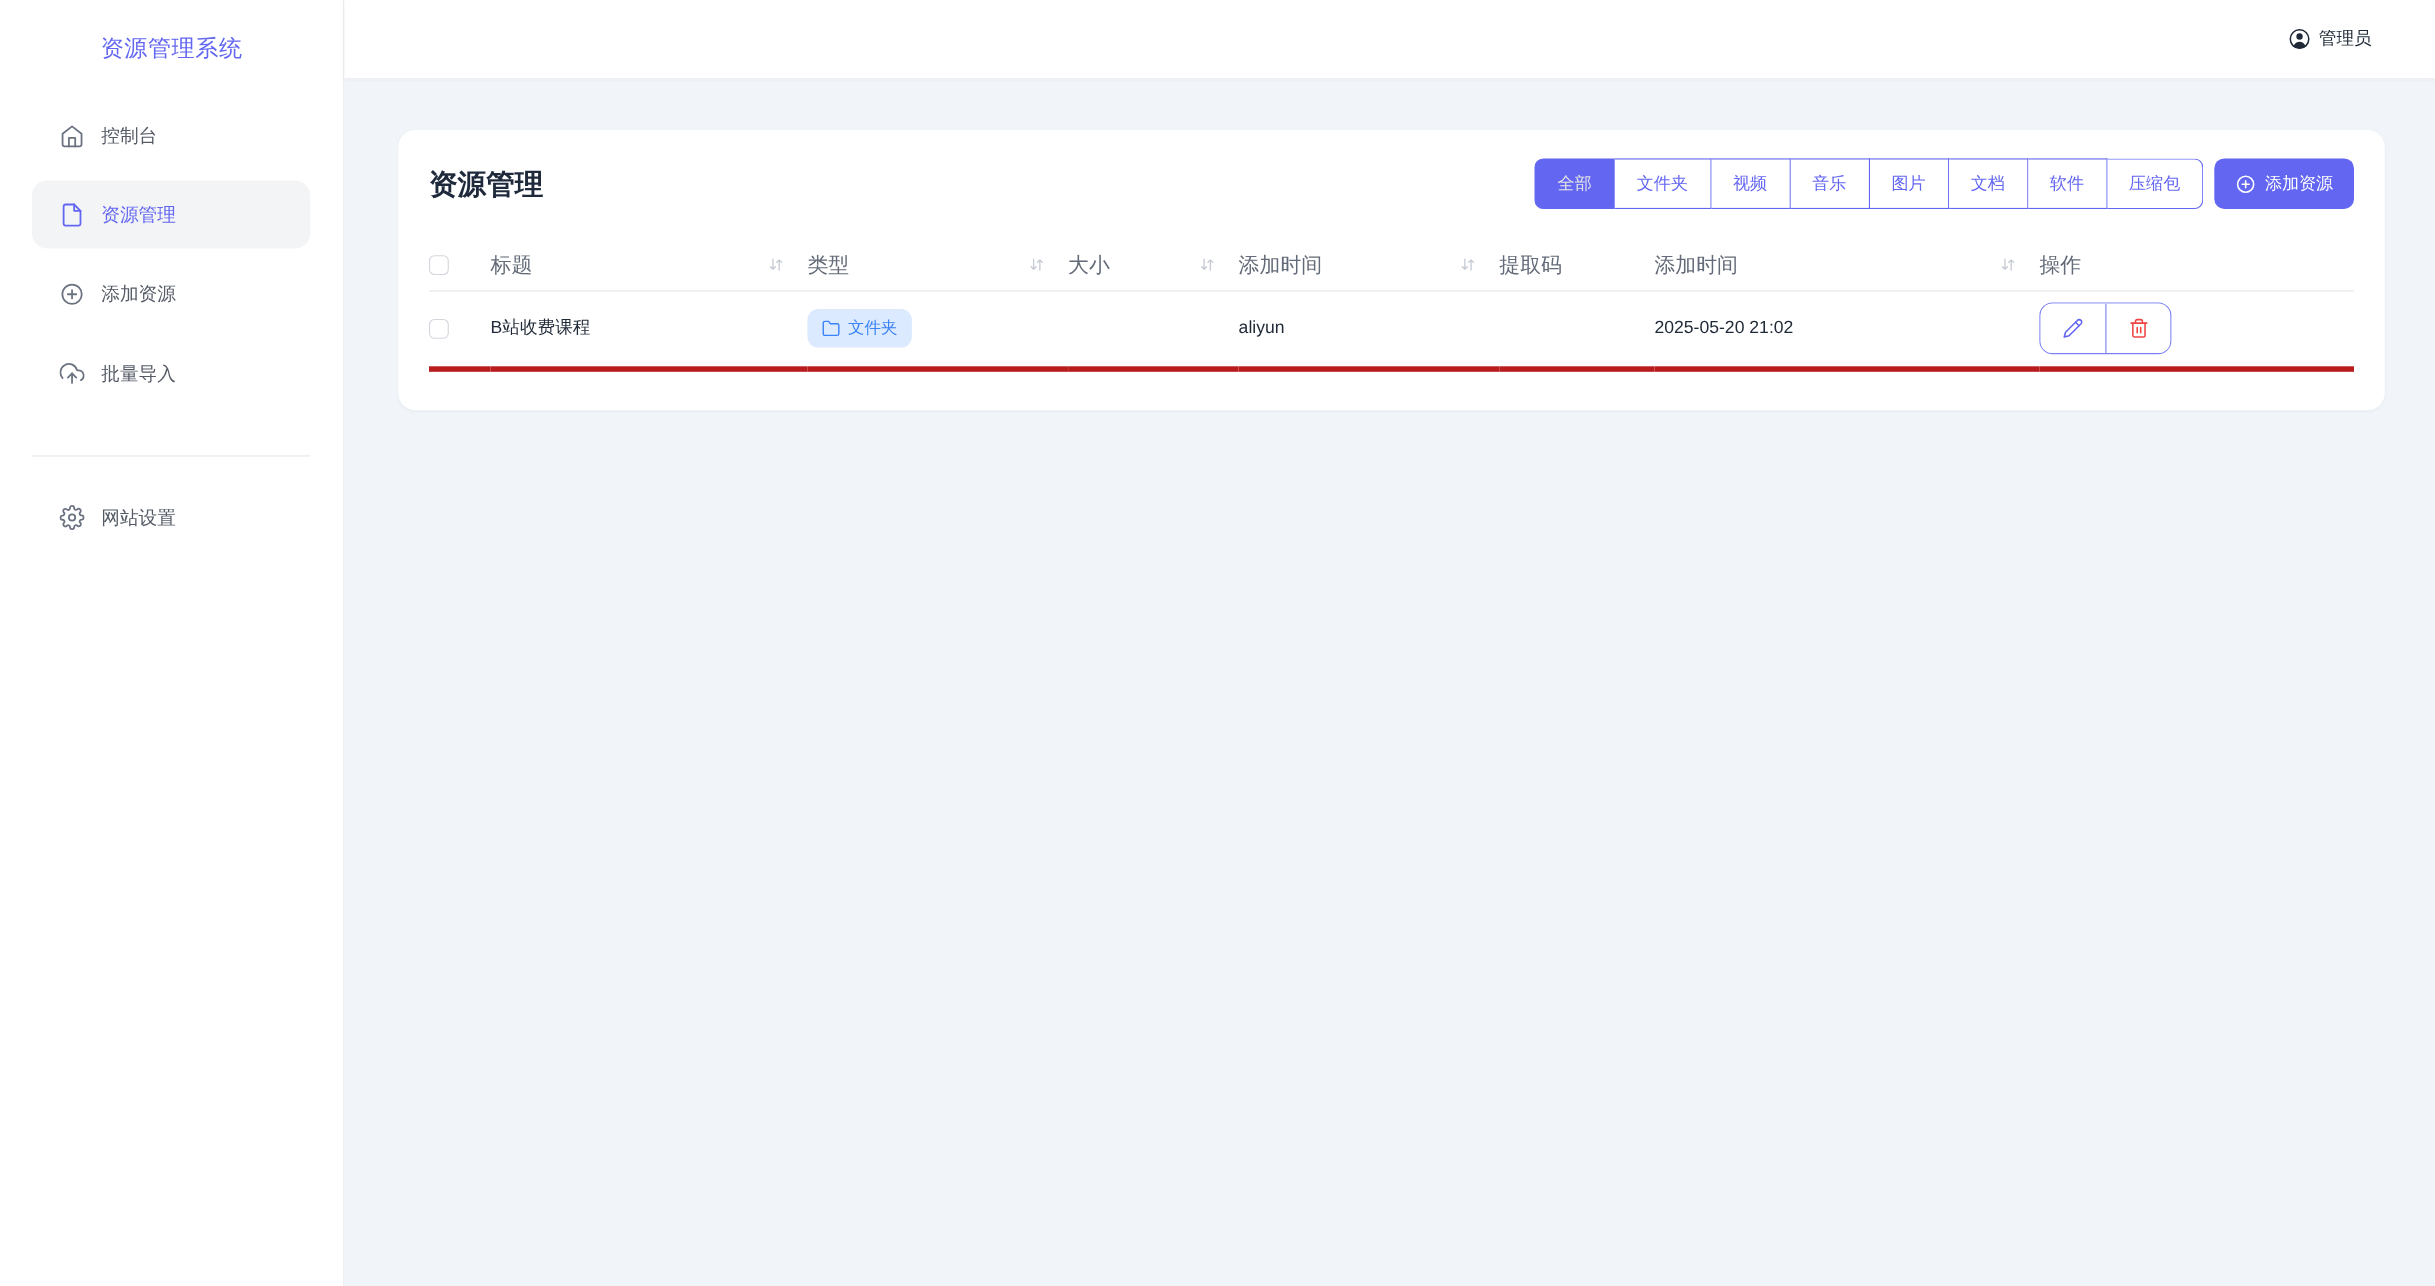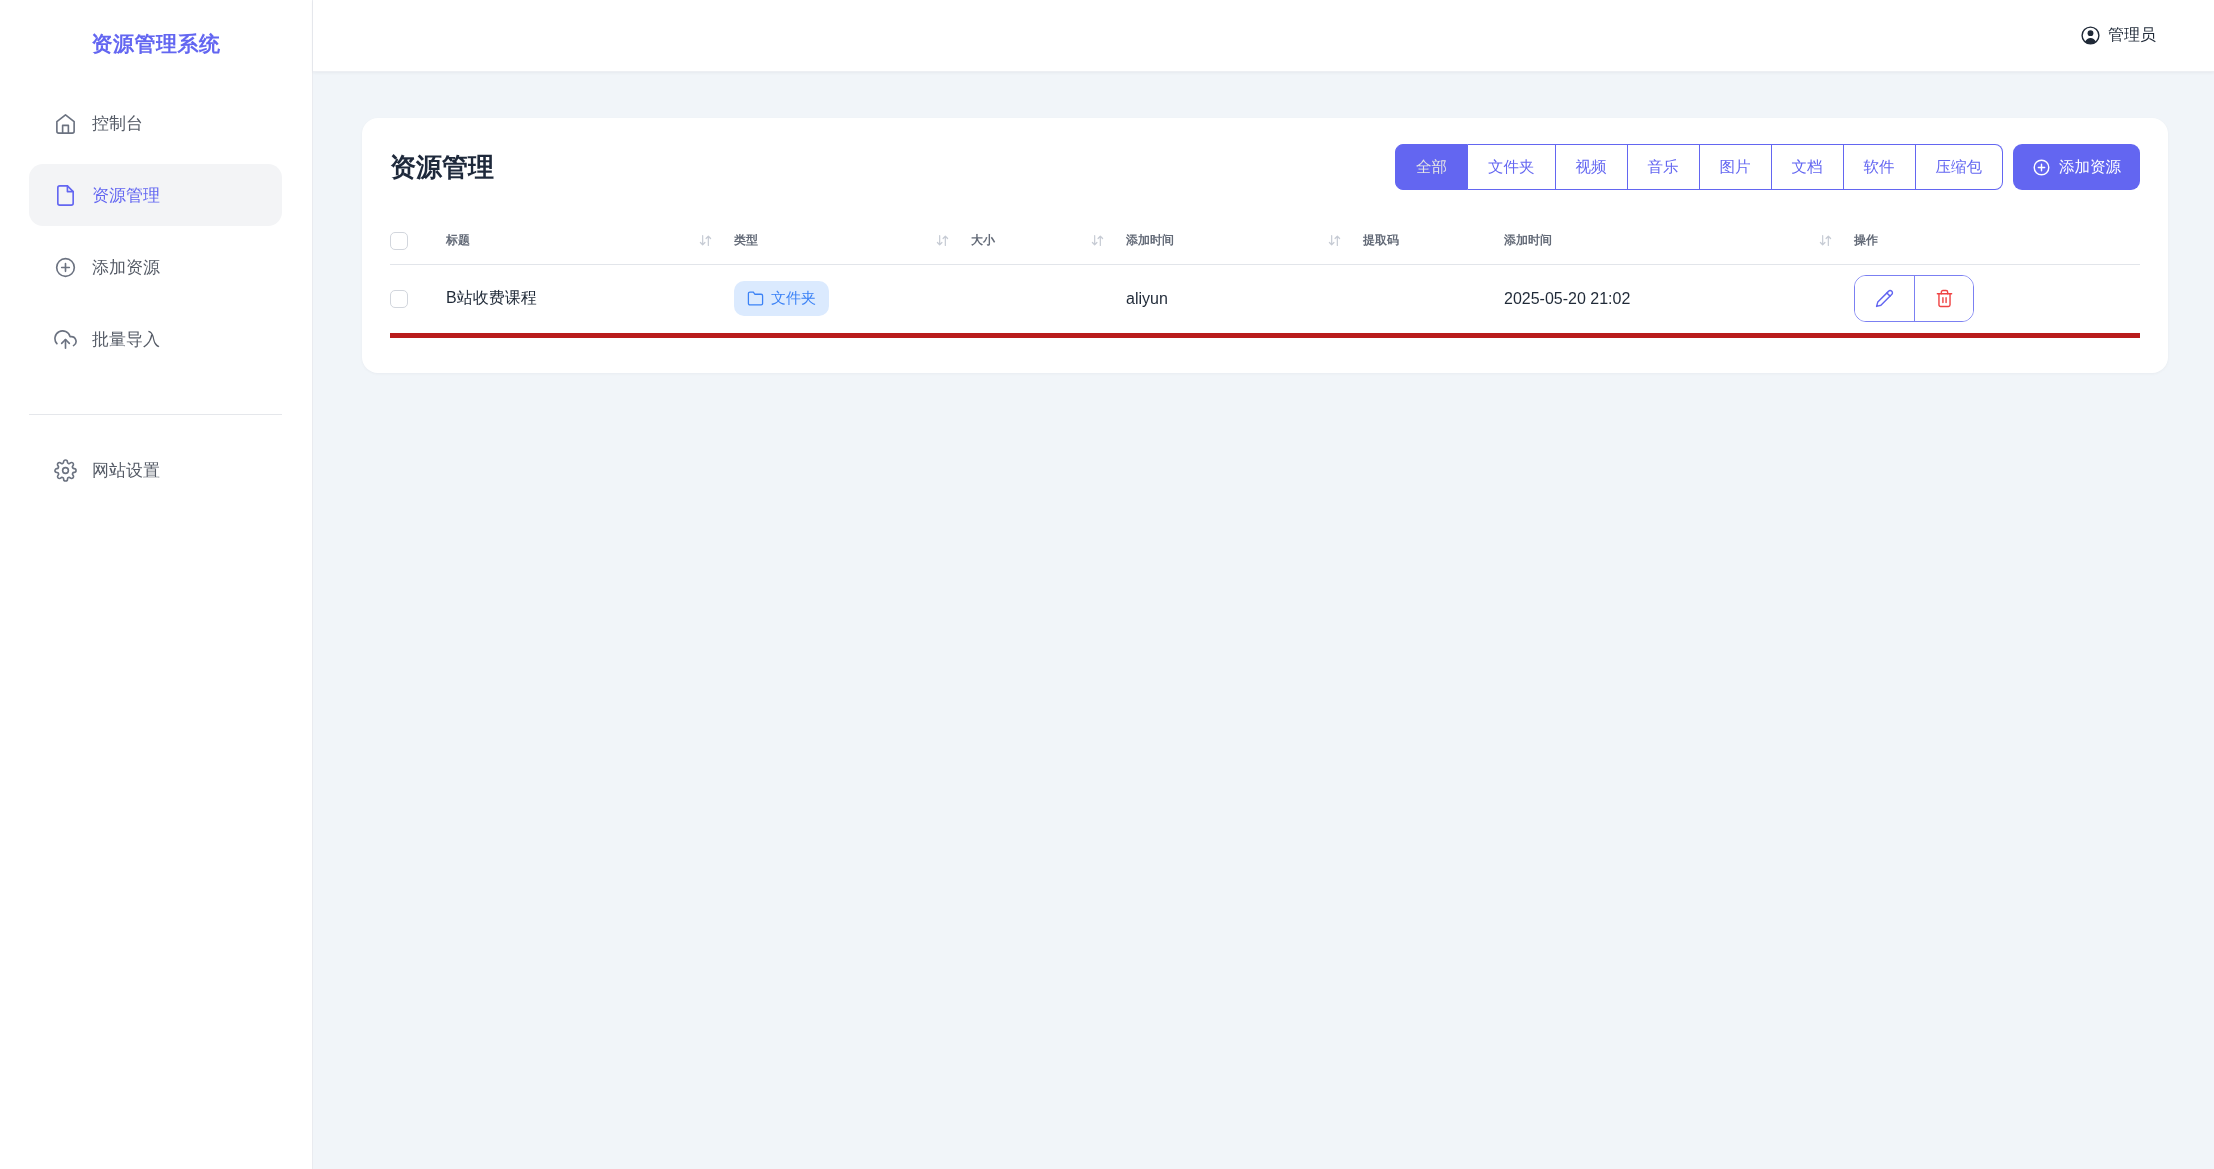--- a/index.html
+++ b/index.html
@@ -4,21 +4,21 @@
 <style>
   * { margin:0; padding:0; box-sizing:border-box; }
   html,body { width:2214px; height:1169px; overflow:hidden;
     font-family:"Liberation Sans","DejaVu Sans",sans-serif; background:#f1f5f9; }
 
   .app { display:flex; width:2214px; height:1169px; }
 
   
   .sidebar { width:313px; height:100%; background:#ffffff; border-right:1px solid #e9ebf0;
     display:flex; flex-direction:column; flex-shrink:0; }
-  .brand { padding:30px 0 34px; text-align:center; font-size:21px; font-weight:700; color:#6366f1; letter-spacing:.5px; }
+  .brand { padding:30px 0 34px; text-align:center; font-size:21px; font-weight:400; color:#6366f1; letter-spacing:.5px; }
   .nav { padding:0 30px 0 29px; }
   .nav-item { display:flex; align-items:center; gap:15px; height:62px; padding:0 25px;
     border-radius:14px; color:#555b66; font-size:17px; margin-bottom:10px; cursor:pointer; }
   .nav-item svg { width:23px; height:23px; stroke:#6b7280; stroke-width:1.7; fill:none;
     stroke-linecap:round; stroke-linejoin:round; flex-shrink:0; }
   .nav-item.active { background:#f3f4f6; color:#6366f1; }
   .nav-item.active svg { stroke:#6366f1; }
   .sidebar-divider { height:1px; background:#e5e7eb; margin:34px 30px 24px 29px; }
 
   
@@ -56,21 +56,21 @@
 
   .btn-add { height:46px; margin-left:10px; padding:0 19px; border:none; border-radius:9px;
     background:#6366f1; color:#fff; font-size:15.5px; display:flex; align-items:center; gap:8px;
     cursor:pointer; font-family:inherit; }
   .btn-add svg { width:19px; height:19px; stroke:#fff; stroke-width:1.8; fill:none; stroke-linecap:round; }
 
   
   table { width:100%; border-collapse:collapse; table-layout:fixed; margin-top:28px; }
   thead tr { height:46px; border-bottom:1px solid #e2e5ea; }
   tbody tr { height:71px; border-bottom:5px solid #b91c1c; }
-  th { text-align:left; font-weight:700; font-size:12px; color:#646b78; }
+  th { text-align:left; font-weight:400; font-size:19px; color:#646b78; }
   .th-inner { display:flex; align-items:center; justify-content:space-between; padding-right:20px; }
   .sort-icon { width:17px; height:17px; flex-shrink:0; }
   .sort-icon path { stroke:#c6cbd4; stroke-width:1.7; fill:none; stroke-linecap:round; stroke-linejoin:round; }
   td { font-size:16px; color:#1f2937; }
 
   .checkbox { width:18px; height:18px; border:1.5px solid #d2d6dd; border-radius:5px; background:#fff; cursor:pointer; }
 
   .type-badge { display:inline-flex; align-items:center; gap:7px; background:#dbeafe; color:#3b82f6;
     font-size:15px; padding:8px 13px; border-radius:10px; }
   .type-badge svg { width:17px; height:17px; stroke:#3b82f6; stroke-width:1.8; fill:none; stroke-linejoin:round; }

